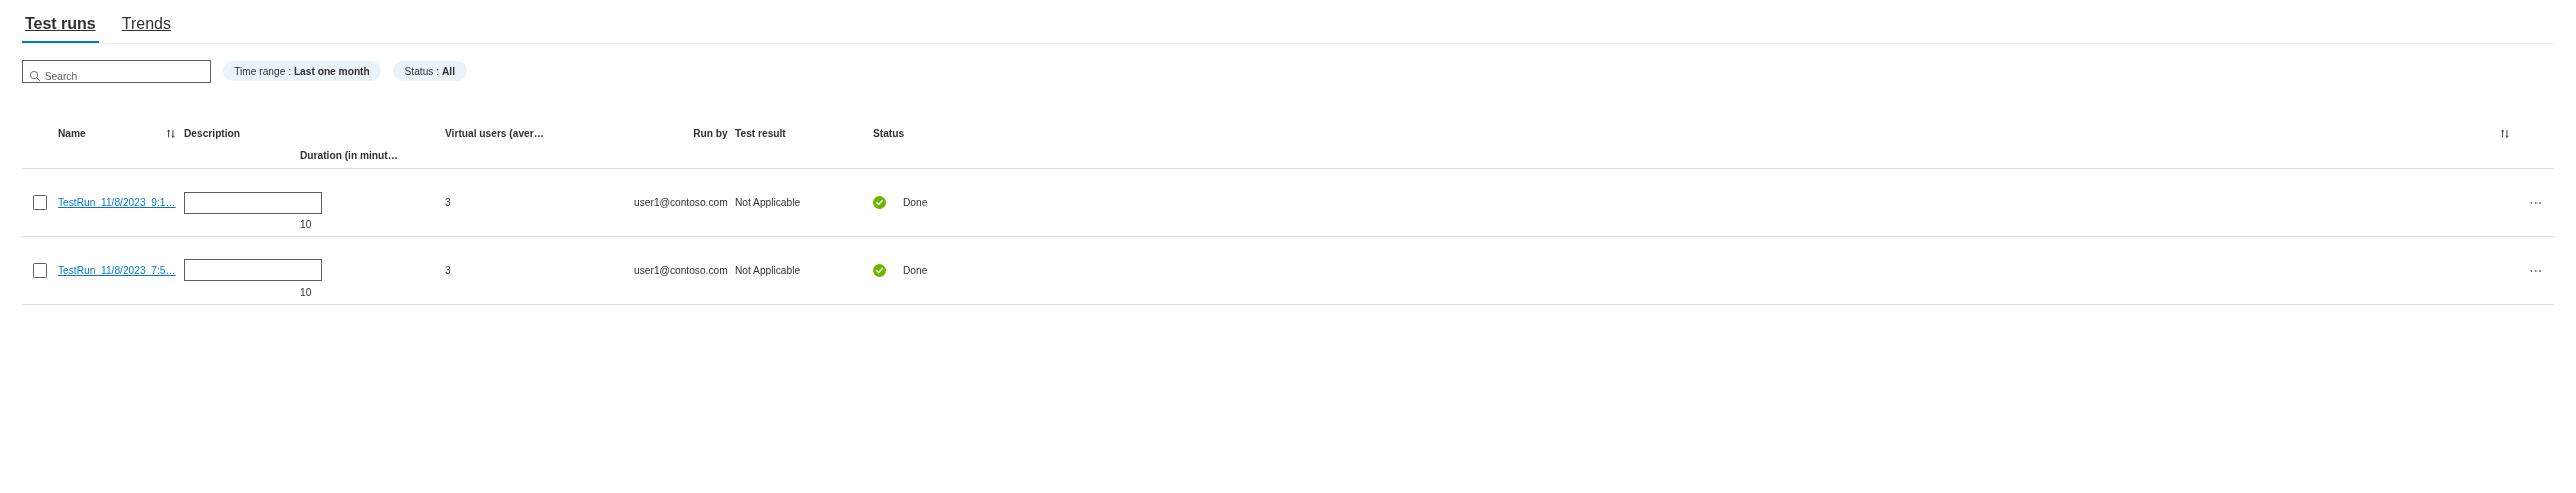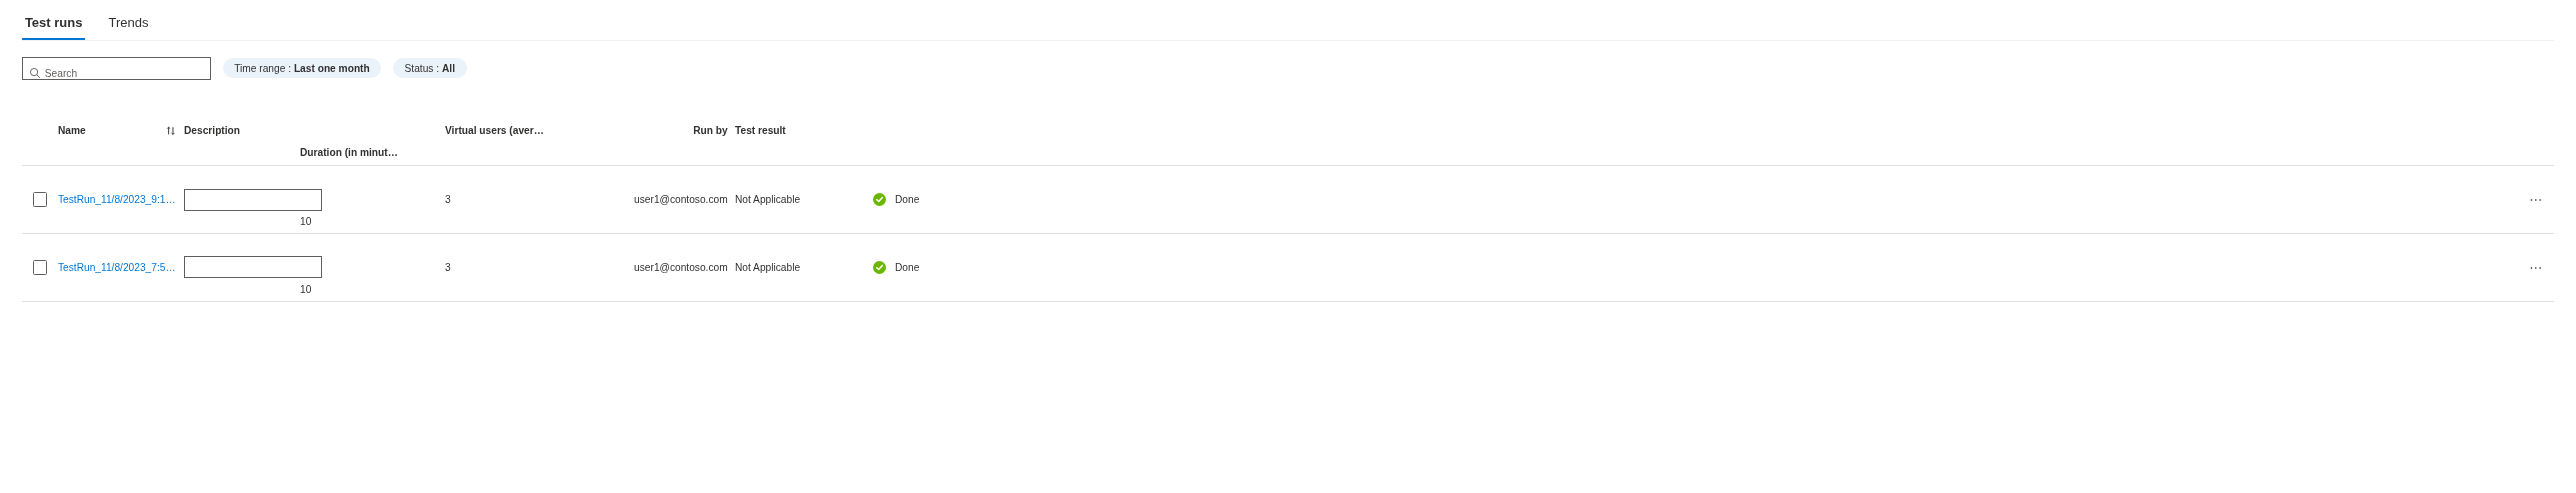--- a/index.html
+++ b/index.html
@@ -15,24 +15,25 @@
       padding: 7.3px 22px;
     }
     .tabs {
       display: flex;
       gap: 20.3px;
       border-bottom: 0.7px solid #f0f0f0;
       margin-bottom: 16px;
     }
     .tab {
       padding: 7.3px 2.9px 10.2px 2.9px;
-      font-size: 13px;
+      font-size: 16px;
       color: #323130;
       cursor: pointer;
       position: relative;
+      text-decoration: underline;
     }
     .tab.active {
       font-weight: 600;
     }
     .tab.active::after {
       content: "";
       position: absolute;
       left: 0;
       right: 0;
       bottom: -0.7px;
@@ -118,32 +119,33 @@
       cursor: pointer;
       background: #fff;
     }
     .name-link {
       color: #0078d4;
       cursor: pointer;
       white-space: nowrap;
       overflow: hidden;
       text-overflow: ellipsis;
       max-width: 100%;
+      text-decoration: underline;
     }
     .desc-input {
       border: 0.7px solid #605e5c;
       height: 22px;
       width: 138px;
       padding: 0 4.4px;
       font-size: 10.2px;
     }
     .status-cell {
       display: flex;
       align-items: center;
-      gap: 9px;
+      gap: 17px;
     }
     .status-icon {
       width: 13px;
       height: 13px;
       color: #6bb700;
     }
     .sort-icon {
       width: 11.6px;
       height: 11.6px;
       color: #323130;
@@ -192,20 +194,27 @@
       <svg class="sort-icon" viewBox="0 0 16 16" fill="none" stroke="currentColor" stroke-width="1.3">
         <path d="M5 3 L5 13 M5 3 L3 5 M5 3 L7 5"></path>
         <path d="M11 3 L11 13 M11 13 L9 11 M11 13 L13 11"></path>
       </svg>
     </div>
     <div class="col-description">Description</div>
     <div class="col-duration">Duration (in minut…</div>
     <div class="col-virtual">Virtual users (aver…</div>
     <div class="col-runby">Run by</div>
     <div class="col-result">Test result</div>
+    <div class="col-status">
+      <span>Status</span>
+      <svg class="sort-icon" viewBox="0 0 16 16" fill="none" stroke="currentColor" stroke-width="1.3">
+        <path d="M5 3 L5 13 M5 3 L3 5 M5 3 L7 5"></path>
+        <path d="M11 3 L11 13 M11 13 L9 11 M11 13 L13 11"></path>
+      </svg>
+    </div>
     <div class="col-actions"></div>
   </div>
 
   <div class="trow">
     <div class="col-checkbox">
       <div class="checkbox"></div>
     </div>
     <div class="col-name">
       <span class="name-link">TestRun_11/8/2023_9:1…</span>
     </div>

